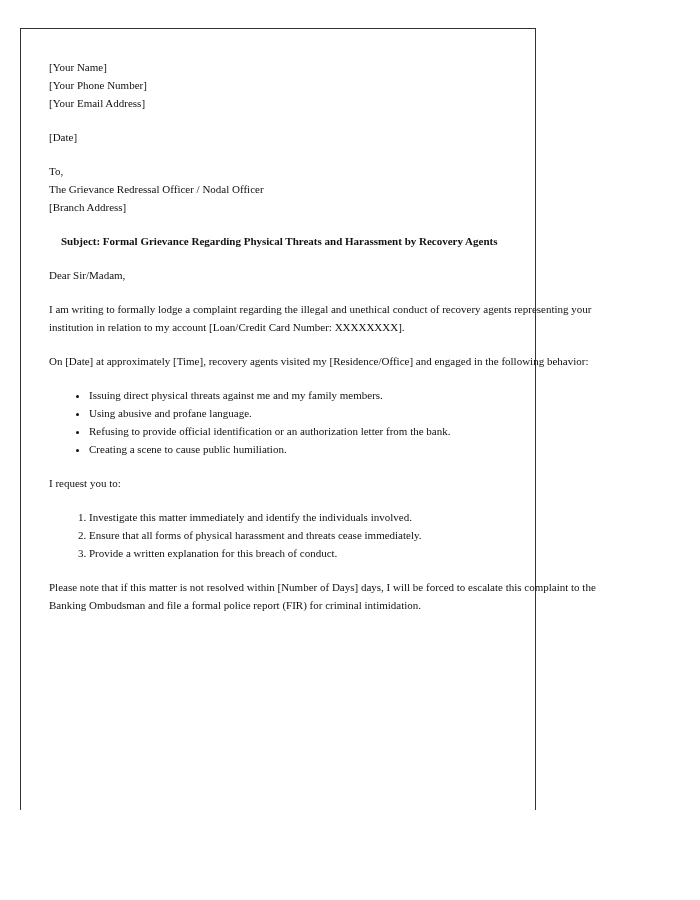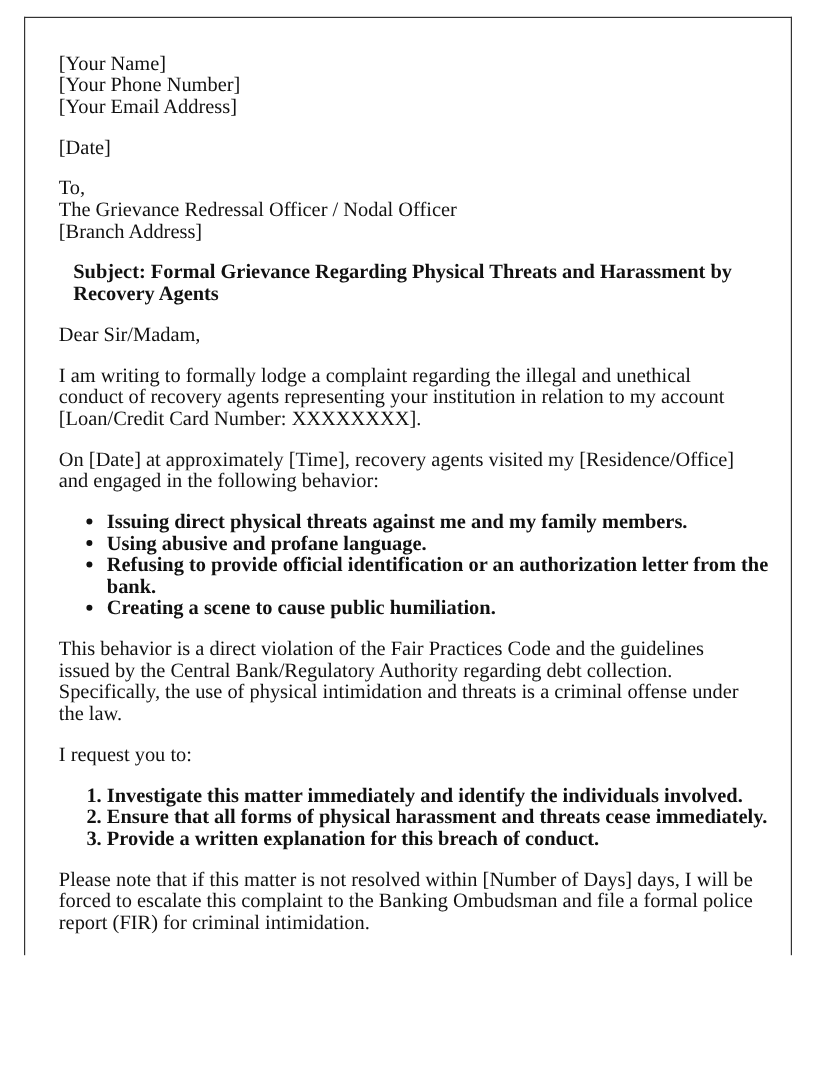--- a/index.html
+++ b/index.html
@@ -6,46 +6,45 @@
       margin: 0;
       padding: 0;
       background: #ffffff;
       width: 700px;
       height: 900px;
       overflow: hidden;
     }
     .page {
       position: absolute;
       left: 20px;
-      top: 14px;
-      width: 640px;
+      top: 28px;
+      width: 516px;
       height: 782px;
       border-top: 1px solid #333333;
       border-left: 1px solid #333333;
       border-right: 1px solid #333333;
       box-sizing: border-box;
       font-family: "Liberation Serif", serif;
-      font-size: 17px;
+      font-size: 11px;
       line-height: 18px;
       color: #111111;
     }
     .content {
       position: absolute;
       left: 28px;
       top: 29px;
       width: 600px;
     }
     .block { margin: 0 0 16px 0; }
     .line { display: block; white-space: nowrap; }
     .subject { font-weight: bold; margin: 0 0 16px 12px; }
     p { margin: 0 18px 16px 0; }
     ul, ol {
       margin: 0 0 16px 0;
       padding-left: 40px;
-      font-weight: bold;
     }
     ul { list-style-type: disc; }
     li { margin: 0; }
   </style>
 </head>
 <body>
 
 <div class="page">
   <div class="content">
 
@@ -73,21 +72,20 @@
 
     <p>On [Date] at approximately [Time], recovery agents visited my [Residence/Office] and engaged in the following behavior:</p>
 
     <ul>
       <li>Issuing direct physical threats against me and my family members.</li>
       <li>Using abusive and profane language.</li>
       <li>Refusing to provide official identification or an authorization letter from the bank.</li>
       <li>Creating a scene to cause public humiliation.</li>
     </ul>
 
-    <p>This behavior is a direct violation of the Fair Practices Code and the guidelines issued by the Central Bank/Regulatory Authority regarding debt collection. Specifically, the use of physical intimidation and threats is a criminal offense under the law.</p>
 
     <p>I request you to:</p>
 
     <ol>
       <li>Investigate this matter immediately and identify the individuals involved.</li>
       <li>Ensure that all forms of physical harassment and threats cease immediately.</li>
       <li>Provide a written explanation for this breach of conduct.</li>
     </ol>
 
     <p>Please note that if this matter is not resolved within [Number of Days] days, I will be forced to escalate this complaint to the Banking Ombudsman and file a formal police report (FIR) for criminal intimidation.</p>

